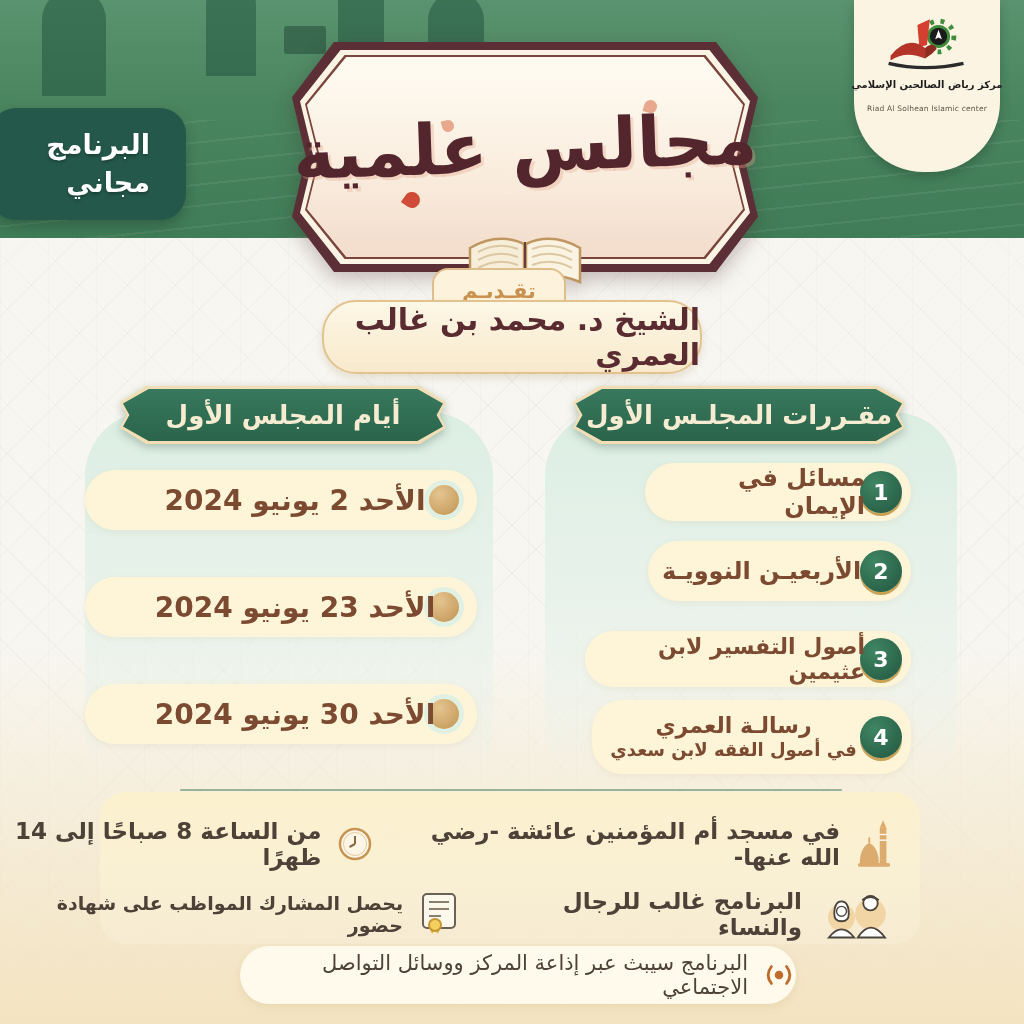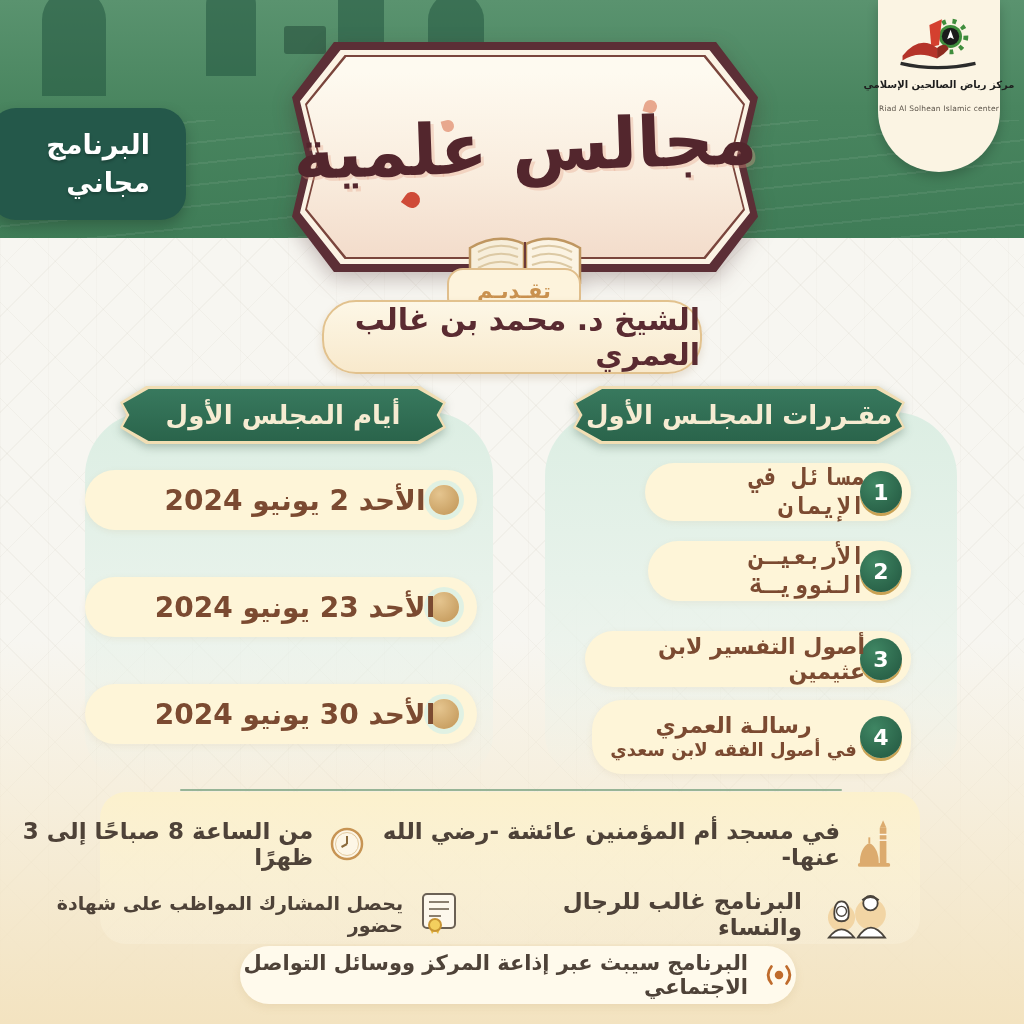--- a/index.html
+++ b/index.html
@@ -27,21 +27,21 @@
   .bottom-fade{position:absolute;left:0;top:640px;width:1024px;height:384px;
     background:linear-gradient(180deg,rgba(245,232,204,0) 0%,rgba(245,231,200,.55) 45%,#f3e3c0 100%);}
 
   
   .free-badge{position:absolute;left:-10px;top:108px;width:196px;height:112px;background:#24584a;
     border-radius:26px;box-shadow:0 6px 14px rgba(0,0,0,.22);display:flex;flex-direction:column;
     justify-content:center;padding-right:36px;box-sizing:border-box;color:#fff;font-weight:bold;
     font-size:27px;line-height:1.4;text-align:right;text-shadow:0 2px 3px rgba(0,0,0,.25);}
 
   
-  .logo-tab{position:absolute;right:24px;top:0;width:122px;height:172px;background:#fbf4e3;
+  .logo-tab{position:absolute;right:24px;top:0;width:146px;height:172px;background:#fbf4e3;
     border-radius:0 0 70px 70px;box-shadow:0 5px 12px rgba(0,0,0,.2);display:flex;
     flex-direction:column;align-items:center;padding-top:16px;box-sizing:border-box;}
   .logo-ar{font-size:10px;font-weight:bold;color:#1e1e1e;white-space:nowrap;margin-top:1px;}
   .logo-en{font-size:7.5px;color:#5a5248;direction:ltr;letter-spacing:.2px;margin-top:14px;}
 
   
   .frame{position:absolute;left:292px;top:42px;width:466px;height:230px;
          filter:drop-shadow(0 7px 10px rgba(60,30,30,.28));}
   .frame .layer{position:absolute;
     clip-path:polygon(9% 0,91% 0,100% 24%,97% 50%,100% 76%,91% 100%,9% 100%,0 76%,3% 50%,0 24%);}
@@ -52,21 +52,21 @@
   .title-text{position:absolute;inset:0;display:flex;align-items:center;justify-content:center;
     font-size:70px;font-weight:bold;color:#53262d;transform:translateY(-10px) rotate(-2deg);
     text-shadow:3px 3px 0 rgba(228,166,140,.35);}
   .acc{position:absolute;border-radius:50% 50% 50% 0;}
   .acc.s1{left:112px;top:150px;width:16px;height:16px;background:#cf4b38;transform:rotate(35deg);}
   .acc.s2{left:352px;top:58px;width:13px;height:13px;background:#e8a88e;transform:rotate(15deg);}
   .acc.s3{left:150px;top:78px;width:12px;height:12px;background:#e8a88e;transform:rotate(75deg);}
   .book-svg{position:absolute;left:50%;bottom:-20px;transform:translateX(-50%);}
 
   
-  .p-tab{position:absolute;left:447px;top:268px;width:134px;height:46px;background:#fdf3dc;
+  .p-tab{position:absolute;left:432px;top:268px;width:134px;height:46px;background:#fdf3dc;
     border:2px solid #e0be8c;border-radius:16px;box-sizing:border-box;display:flex;align-items:center;
     justify-content:center;font-size:21px;font-weight:bold;color:#c9914f;z-index:2;}
   .p-plate{position:absolute;left:322px;top:300px;width:380px;height:74px;z-index:3;
     background:linear-gradient(180deg,#fdf7e6,#f8e9cc);border:2px solid #e2c28e;border-radius:34px;
     box-sizing:border-box;display:flex;align-items:flex-end;justify-content:center;font-size:30px;
     font-weight:bold;color:#5a2b31;box-shadow:0 4px 8px rgba(150,110,60,.18);}
 
   
   .panel{position:absolute;top:412px;height:368px;border-radius:64px 64px 46px 46px;
     background:linear-gradient(180deg,#dceee3 0%,#e7f2ea 45%,rgba(246,246,240,0) 100%);}
@@ -90,21 +90,21 @@
   .course .num{position:absolute;right:9px;top:50%;transform:translateY(-50%);width:42px;height:42px;
     border-radius:50%;background:radial-gradient(circle at 35% 30%,#3f8663,#2a6349 72%);color:#fff;
     font-size:22px;font-weight:bold;display:flex;align-items:center;justify-content:center;
     box-shadow:0 3px 0 #c9a254;}
   .course .ctxt{position:absolute;inset:0;display:flex;flex-direction:column;align-items:center;
     justify-content:center;color:#7b4a31;font-weight:bold;padding-right:46px;padding-left:10px;box-sizing:border-box;}
   .course.c1{left:645px;top:463px;width:266px;height:58px;}
   .course.c2{left:648px;top:541px;width:263px;height:60px;}
   .course.c3{left:585px;top:631px;width:326px;height:56px;}
   .course.c4{left:592px;top:700px;width:319px;height:74px;}
-  .c1 .ctxt,.c2 .ctxt{font-size:24px;font-family:Liberation Mono, monospace;}
+  .c1 .ctxt,.c2 .ctxt{font-size:24px;}
   .c3 .ctxt{font-size:22px;}
   .c4 .line1{font-size:22px;line-height:1.2;}
   .c4 .line2{font-size:18px;line-height:1.25;}
 
   
   .day{position:absolute;left:85px;width:392px;height:60px;background:#fef5d8;border-radius:30px;
     box-shadow:0 2px 6px rgba(190,160,100,.12);}
   .day .dot{position:absolute;right:18px;top:50%;transform:translateY(-50%);width:30px;height:30px;
     border-radius:50%;background:radial-gradient(circle at 35% 30%,#e5c58f,#c9a063 75%);
     box-shadow:0 0 0 5px rgba(222,240,228,.95);}
@@ -118,21 +118,21 @@
   .info-panel{position:absolute;left:100px;top:792px;width:820px;height:152px;border-radius:26px;
     background:linear-gradient(180deg,#fcf1cd 0%,rgba(253,248,232,.25) 100%);}
   .info-row{position:absolute;display:flex;align-items:center;gap:16px;}
   .info-row .t-main{font-size:23px;font-weight:bold;color:#4e4238;}
   .info-row .t-small{font-size:19px;font-weight:bold;color:#4e4238;}
   .row1{right:130px;top:814px;height:60px;}
   .row2{right:130px;top:884px;height:60px;}
   .row3{position:absolute;left:240px;top:946px;width:556px;height:58px;background:#fffaec;
     border-radius:29px;box-shadow:0 3px 8px rgba(180,150,90,.15);display:flex;align-items:center;
     justify-content:center;gap:14px;}
-  .row3 .t-main{font-size:21px;font-weight:bold;color:#4e4238;}
+  .row3 .t-main{font-size:21px;font-weight:normal;color:#4e4238;}
   .icon{flex:0 0 auto;}
 </style>
 </head>
 <body>
 
 <div class="page">
 
   <div class="header">
     <div class="arch a1"></div>
     <div class="arch a2"></div>
@@ -256,21 +256,21 @@
       <line x1="14" y1="25" x2="14" y2="19" stroke="#dcab6e" stroke-width="2"></line>
       <rect x="2" y="46" width="34" height="4" rx="2" fill="#dcab6e"></rect>
     </svg>
     <span class="t-main">في مسجد أم المؤمنين عائشة -رضي الله عنها-</span>
     <svg class="icon" width="36" height="36" viewBox="0 0 36 36">
       <circle cx="18" cy="18" r="15" fill="#fdf6e6" stroke="#c79453" stroke-width="2.5"></circle>
       <circle cx="18" cy="18" r="11.5" fill="none" stroke="#e4cba0" stroke-width="1"></circle>
       <line x1="18" y1="18" x2="18" y2="10" stroke="#8a6a3d" stroke-width="2"></line>
       <line x1="18" y1="18" x2="12.5" y2="21" stroke="#8a6a3d" stroke-width="2"></line>
     </svg>
-    <span class="t-main">من الساعة 8 صباحًا إلى 3 ظهرًا</span>
+    <span class="t-main">من الساعة 8 صباحًا إلى 14 ظهرًا</span>
   </div>
 
   <div class="info-row row2">
     <svg class="icon" width="76" height="52" viewBox="0 0 84 56">
       <circle cx="26" cy="32" r="15" fill="#f2d5a4"></circle>
       <circle cx="58" cy="28" r="17" fill="#f2d5a4"></circle>
       <path d="M44 54 Q58 32 74 54 Z" fill="#ffffff" stroke="#4a443c" stroke-width="2"></path>
       <circle cx="58" cy="16" r="8" fill="#ffffff" stroke="#4a443c" stroke-width="2"></circle>
       <path d="M49 13 Q58 5 67 13" fill="none" stroke="#4a443c" stroke-width="2.5"></path>
       <path d="M12 54 Q26 36 40 54 Z" fill="#ffffff" stroke="#4a443c" stroke-width="2"></path>

